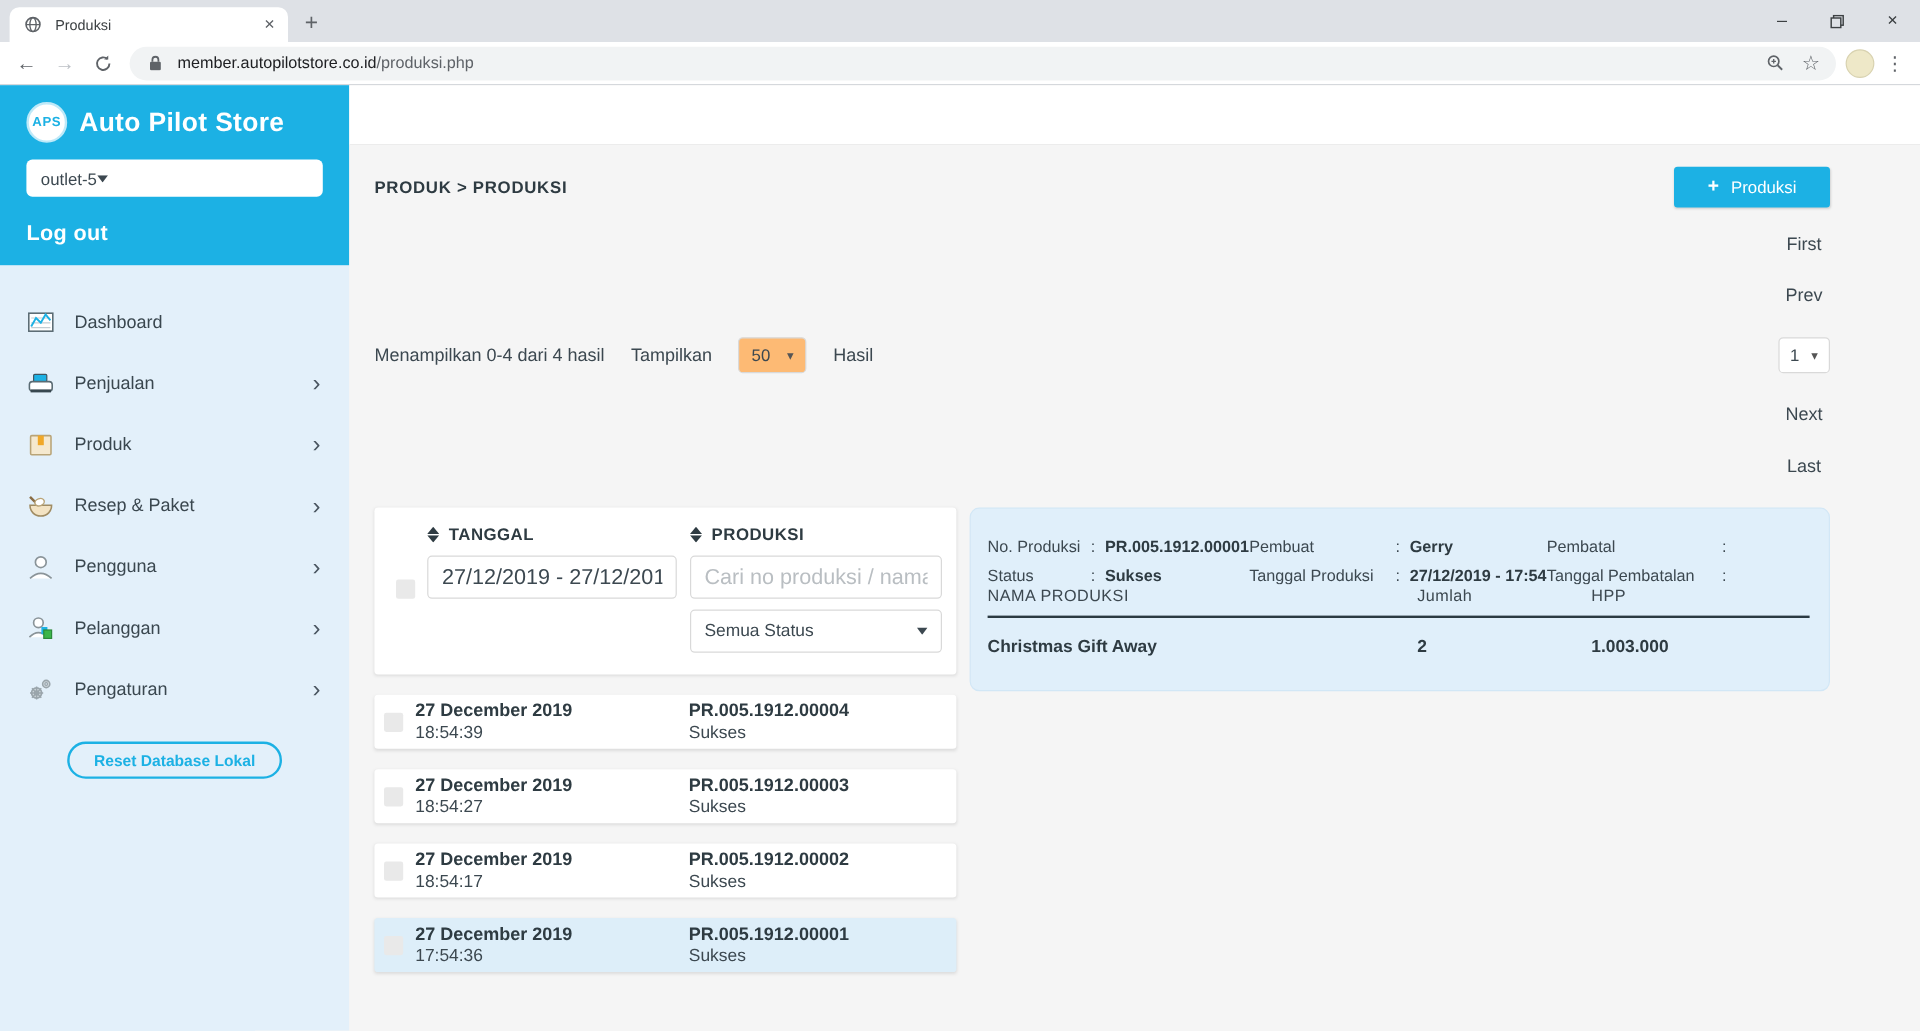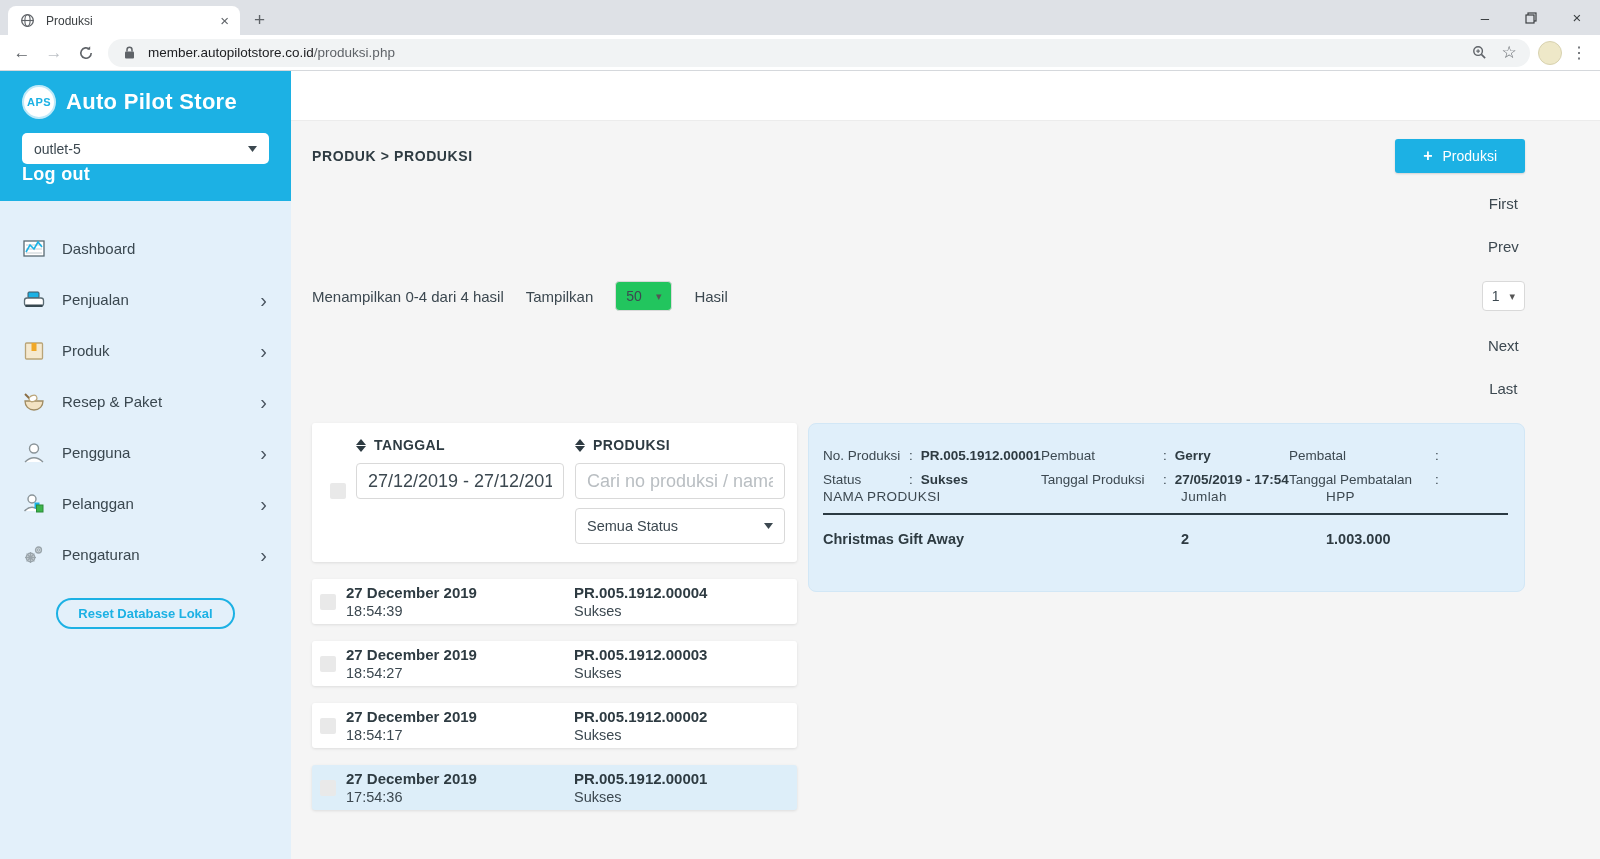--- a/index.html
+++ b/index.html
@@ -26,22 +26,22 @@
   .chrome-divider { height:1px; background:#d5d8dc; }
 
   
   .app { display:flex; height:788px; }
   .sidebar { width:291px; background:#e3f0fa; display:flex; flex-direction:column; flex-shrink:0; }
   .side-head { background:#1cb1e4; padding:10px 22px 16px 22px; }
   .brand-row { display:flex; align-items:center; gap:10px; margin:4px 0 14px 0; }
   .logo-circle { width:34px; height:34px; background:#fff; border-radius:50%; display:flex; align-items:center; justify-content:center;
                  color:#1cb1e4; font-size:11px; font-weight:bold; letter-spacing:.5px; border:2px solid #bfe9f8; }
   .brand { color:#fff; font-size:22px; font-weight:bold; letter-spacing:.3px; }
-  .outlet-select { background:#fff; border-radius:5px; height:31px; display:flex; align-items:center; justify-content:space-between;
-                   padding:0 12px; font-size:14px; color:#3c4850; margin-bottom:0; }
+  .outlet-select { background:#fff; border-radius:5px; height:31px; display:flex; align-items:center; 
+                   padding:0 12px; font-size:14px; color:#3c4850; margin-bottom:20px; }
   .logout { color:#fff; font-size:18px; font-weight:bold; letter-spacing:.3px; }
   .menu { padding-top:22px; }
   .menu-item { display:flex; align-items:center; height:51px; padding:0 24px 0 22px; gap:16px; color:#3a474f; font-size:15px; }
   .menu-item .mi-label { flex:1; }
   .mi-icon { width:24px; height:24px; display:flex; align-items:center; justify-content:center; }
   .mi-chev { color:#4a5560; font-size:20px; line-height:1; }
   .reset-wrap { display:flex; justify-content:center; margin-top:18px; }
   .reset-btn { border:2px solid #1cb1e4; color:#1cb1e4; font-size:13px; font-weight:bold; border-radius:16px;
                padding:6px 20px; background:transparent; }
 
@@ -50,21 +50,21 @@
   .content { flex:1; padding:10px 75px 0 21px; background:#f5f5f5; }
 
   .crumb-row { display:flex; align-items:center; justify-content:space-between; margin-top:8px; }
   .breadcrumb { font-size:14px; font-weight:bold; letter-spacing:.6px; color:#2e3b42; }
   .add-btn { background:#1cb1e4; color:#fff; border:none; border-radius:3px; font-size:14px; padding:9px 28px;
              display:flex; align-items:center; gap:10px; box-shadow:0 1px 2px rgba(0,0,0,.15); }
   .add-btn .plus { font-weight:bold; font-size:16px; line-height:1; }
 
   .controls-row { display:flex; align-items:center; justify-content:space-between; margin-top:22px; }
   .ctrl-left { display:flex; align-items:center; gap:22px; font-size:15px; color:#3c4850; }
-  .mini-select { background:#22c55e; border:1px solid #d9d9d9; border-radius:4px; height:30px; display:flex; align-items:center;
+  .mini-select { background:#fdba74; border:1px solid #d9d9d9; border-radius:4px; height:30px; display:flex; align-items:center;
                  gap:14px; padding:0 10px; font-size:14px; color:#3c4850; }
   .pager { display:flex; align-items:center; gap:26px; font-size:15px; color:#3c4850;flex-direction:column; }
   .page-select { background:#fff; border:1px solid #d9d9d9; border-radius:4px; height:30px; display:flex; align-items:center;
                  gap:10px; padding:0 9px; font-size:14px; }
 
   .columns { display:flex; gap:11px; margin-top:26px; align-items:flex-start; }
 
   
   .list-col { width:485px; flex-shrink:0; }
   .filter-card { background:#fff; border-radius:3px; box-shadow:0 1px 3px rgba(0,0,0,.10); padding:14px 12px 18px 10px;
@@ -84,21 +84,21 @@
 
   .row-card { background:#fff; border-radius:3px; box-shadow:0 1px 3px rgba(0,0,0,.10); height:45px; margin-top:17px;
               display:flex; align-items:center; padding-left:8px; }
   .row-card.selected { background:#ddeef9; }
   .row-card .chk { margin-right:10px; }
   .rcol-date { width:228px; }
   .r-line1 { font-size:15px; font-weight:bold; color:#2e3b42; line-height:19px; }
   .r-line2 { font-size:14.5px; color:#3c4850; line-height:19px; }
 
   
-  .detail { flex:1; background:#e0effa; border:1px solid #d2e7f6; border-radius:8px; padding:16px 16px 44px 14px; }
+  .detail { flex:1; background:#e0effa; border:1px solid #d2e7f6; border-radius:8px; padding:16px 16px 28px 14px; }
   .info-grid { display:grid; grid-template-columns:86px 132px 122px 126px 146px 1fr; row-gap:9px; font-size:13.5px; color:#3c4850; margin-top:8px; }
   .info-cell { white-space:nowrap; overflow:hidden; }
   .info-val .v { font-weight:bold; color:#2e3b42; }
   .info-val .colon { margin-right:8px; }
   .dtable { margin-top:2px; }
   .dt-head { display:grid; grid-template-columns:1fr 145px 182px; font-size:13.5px; color:#3c4850;
              padding-bottom:9px; border-bottom:2px solid #2b3a42; letter-spacing:.4px; }
   .dt-row { display:grid; grid-template-columns:1fr 145px 182px; font-size:14.5px; color:#2e3b42; font-weight:bold; padding-top:16px; }
 </style>
 </head>
@@ -396,21 +396,21 @@
           <div class="info-grid">
             <span class="info-cell">No. Produksi</span>
             <span class="info-cell info-val"><span class="colon">:</span><span class="v">PR.005.1912.00001</span></span>
             <span class="info-cell">Pembuat</span>
             <span class="info-cell info-val"><span class="colon">:</span><span class="v">Gerry</span></span>
             <span class="info-cell">Pembatal</span>
             <span class="info-cell info-val"><span class="colon">:</span><span class="v"></span></span>
             <span class="info-cell">Status</span>
             <span class="info-cell info-val"><span class="colon">:</span><span class="v">Sukses</span></span>
             <span class="info-cell">Tanggal Produksi</span>
-            <span class="info-cell info-val"><span class="colon">:</span><span class="v">27/05/2019 - 17:54</span></span>
+            <span class="info-cell info-val"><span class="colon">:</span><span class="v">27/12/2019 - 17:54</span></span>
             <span class="info-cell">Tanggal Pembatalan</span>
             <span class="info-cell info-val"><span class="colon">:</span><span class="v"></span></span>
           </div>
           <div class="dtable">
             <div class="dt-head">
               <span>NAMA PRODUKSI</span>
               <span>Jumlah</span>
               <span>HPP</span>
             </div>
             <div class="dt-row">

